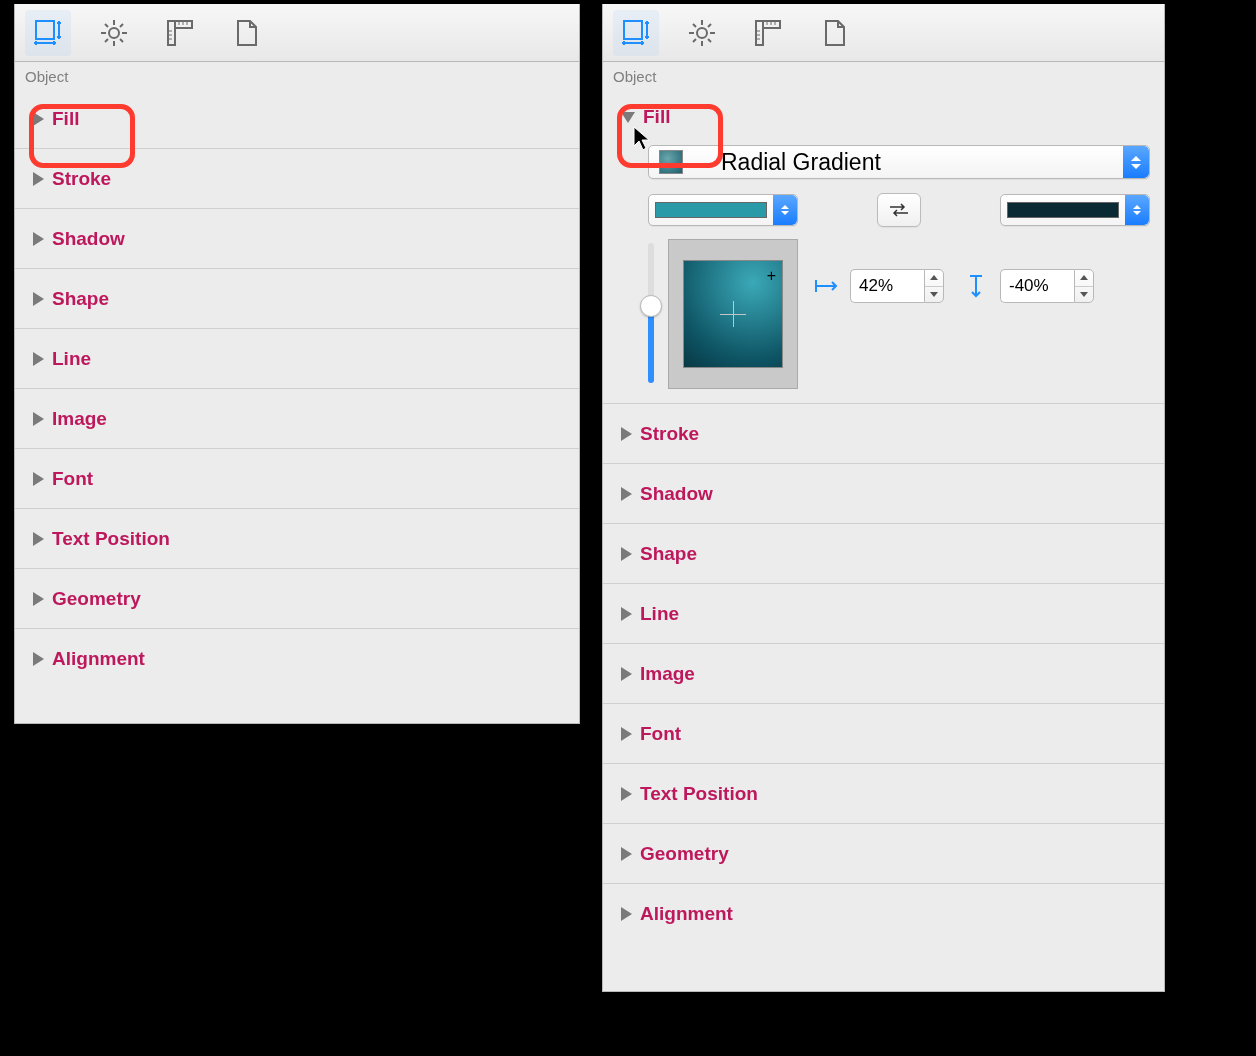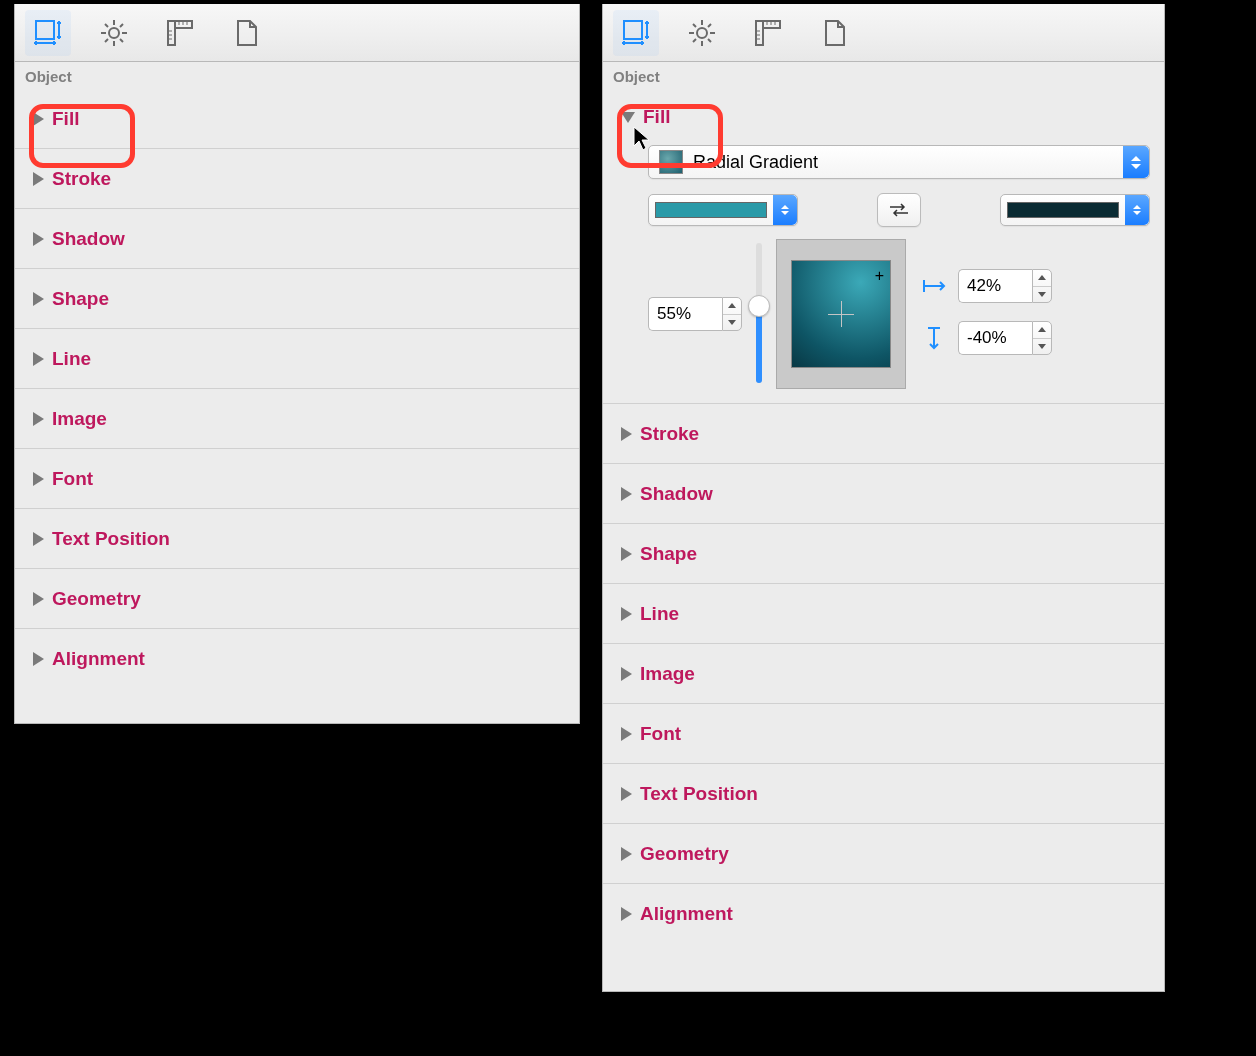--- a/index.html
+++ b/index.html
@@ -35,21 +35,20 @@
     border-radius:4px;
   }
   .toolbar-btn.active { background: rgba(0,122,255,0.05); }
   .toolbar-btn svg { width: 32px; height: 32px; }
 
   .section-header {
     font-size: 15px;
     color: #808080;
     padding: 6px 10px 4px 10px;
     background: #ececec;
-    font-weight: bold;
   }
 
   .row {
     height: 60px;
     border-bottom: 1px solid #d0d0d0;
     display:flex;
     align-items:center;
     padding-left: 18px;
     gap: 8px;
     background: #ececec;
@@ -100,21 +99,21 @@
     position:relative;
     margin-bottom: 14px;
     box-shadow: 0 1px 1px rgba(0,0,0,0.05);
   }
   .dropdown .swatch {
     width:24px;height:24px;
     margin:0 10px;
     background: radial-gradient(circle at 35% 35%, #6aa8ad, #1d5e6d);
     border:1px solid #888;
   }
-  .dropdown .txt { font-size:18px; color:#000; }
+  .dropdown .txt { font-size:23px; color:#000;margin-left:28px; }
   .dropdown .arrows {
     position:absolute; right:0; top:0; bottom:0; width:26px;
     background: linear-gradient(#5aa7ff,#1a7dff);
     border-radius: 0 5px 5px 0;
     display:flex;flex-direction:column;align-items:center;justify-content:center;
   }
   .dropdown .arrows::before,
   .dropdown .arrows::after {
     content:"";width:0;height:0;
     border-left:5px solid transparent;border-right:5px solid transparent;
@@ -193,21 +192,21 @@
   .preview-inner {
     width:100px;height:108px;
     background: radial-gradient(circle at 70% 20%, #3ba9b8 0%, #0e5565 70%, #083844 100%);
     border:1px solid #888;position:relative;
   }
   .preview-inner .plus-small{position:absolute;top:6px;right:6px;font-size:16px;color:#000;}
   .preview-inner .plus-big{position:absolute;top:50%;left:50%;transform:translate(-50%,-50%);width:26px;height:26px;}
   .preview-inner .plus-big::before{content:"";position:absolute;left:50%;top:0;bottom:0;width:1px;background:#c5c5c5;}
   .preview-inner .plus-big::after{content:"";position:absolute;top:50%;left:0;right:0;height:1px;background:#c5c5c5;}
 
-  .pos-inputs {display:flex;flex-direction:column;gap:18px;padding-top:30px;}
+  .pos-inputs {display:flex;flex-direction:row;gap:18px;padding-top:30px;}
   .pos-row {display:flex;align-items:center;gap:10px;}
   .pos-row svg{width:28px;height:28px;}
 </style>
 </head>
 <body>
 
 <div class="panel panel-left">
   <div class="toolbar">
     <div class="toolbar-btn active">
       <svg viewBox="0 0 32 32">
@@ -364,29 +363,20 @@
             <path d="M20 11 L6 11 M9 8 L6 11 L9 14" fill="none" stroke="#333" stroke-width="1.5"></path>
           </svg>
       </div>
       <div class="color-pick c2">
         <div class="bar"></div>
         <div class="arrows2"></div>
       </div>
     </div>
 
     <div class="controls-row">
-      <div style="display:flex;flex-direction:column;justify-content:center;height:150px;">
-        <div class="stepper">
-          <input value="55%" style="">
-          <div class="spin">
-              <div class="up"></div>
-              <div class="down"></div>
-            </div>
-        </div>
-      </div>
       <div class="slider-wrap">
         <div class="slider">
           <div class="fill"></div>
             <div class="thumb"></div>
         </div>
       </div>
       <div class="preview-box">
         <div class="preview-inner">
           <span class="plus-small">+</span>
           <div class="plus-big"></div>

